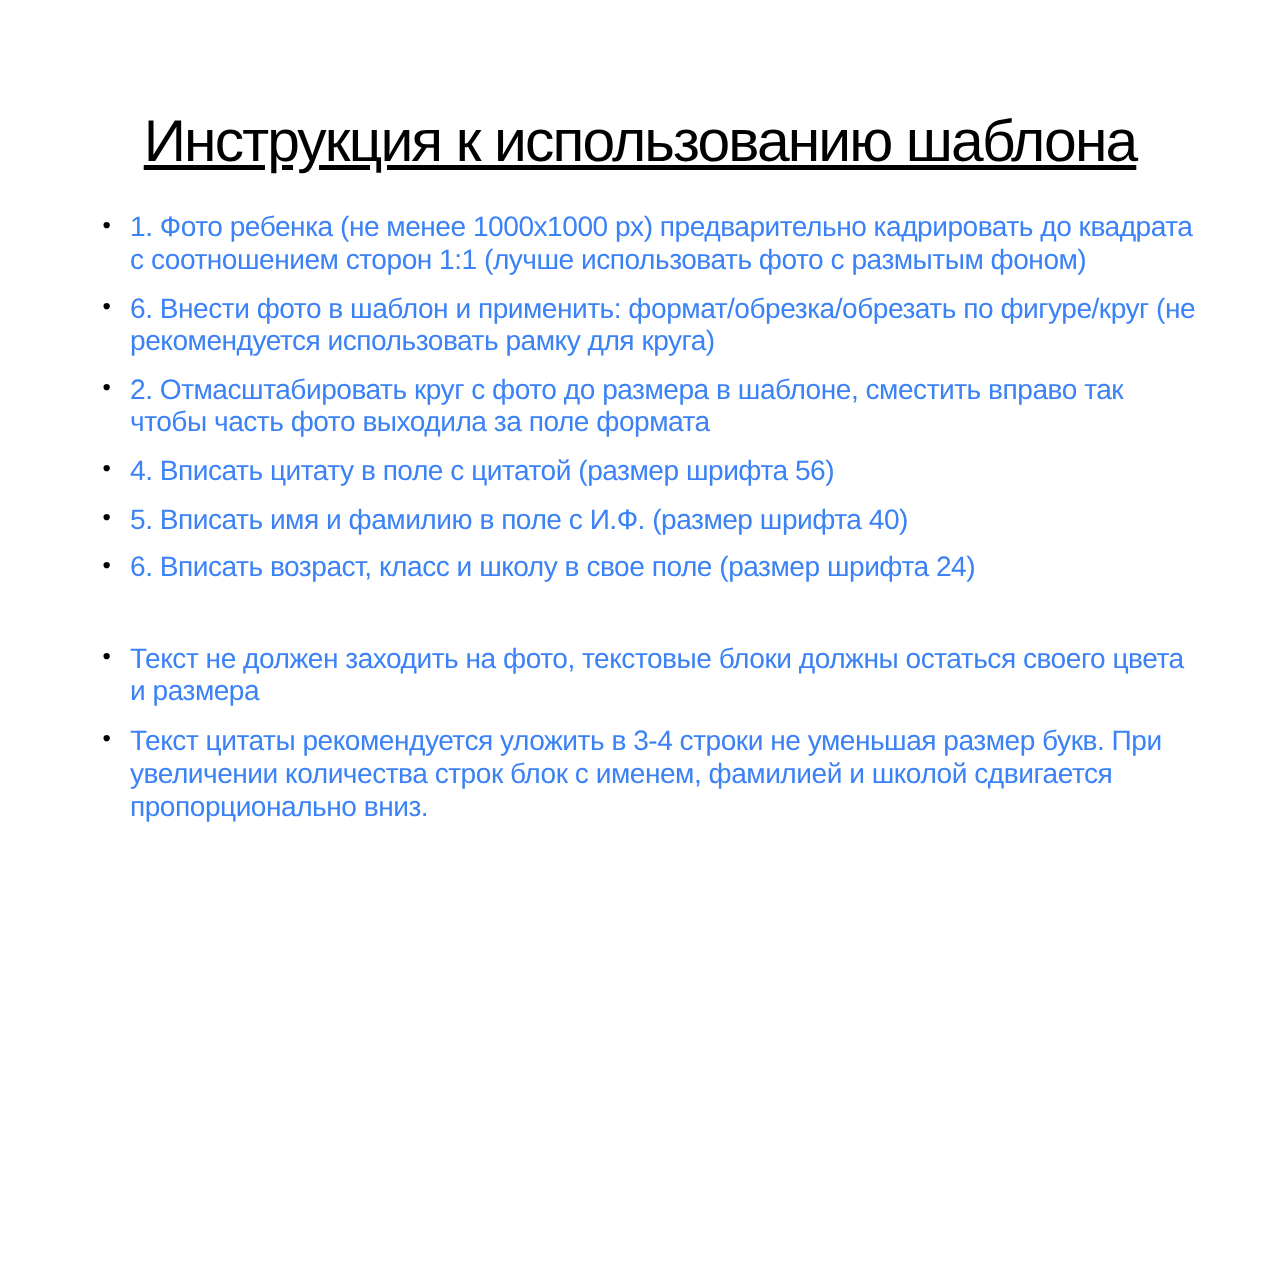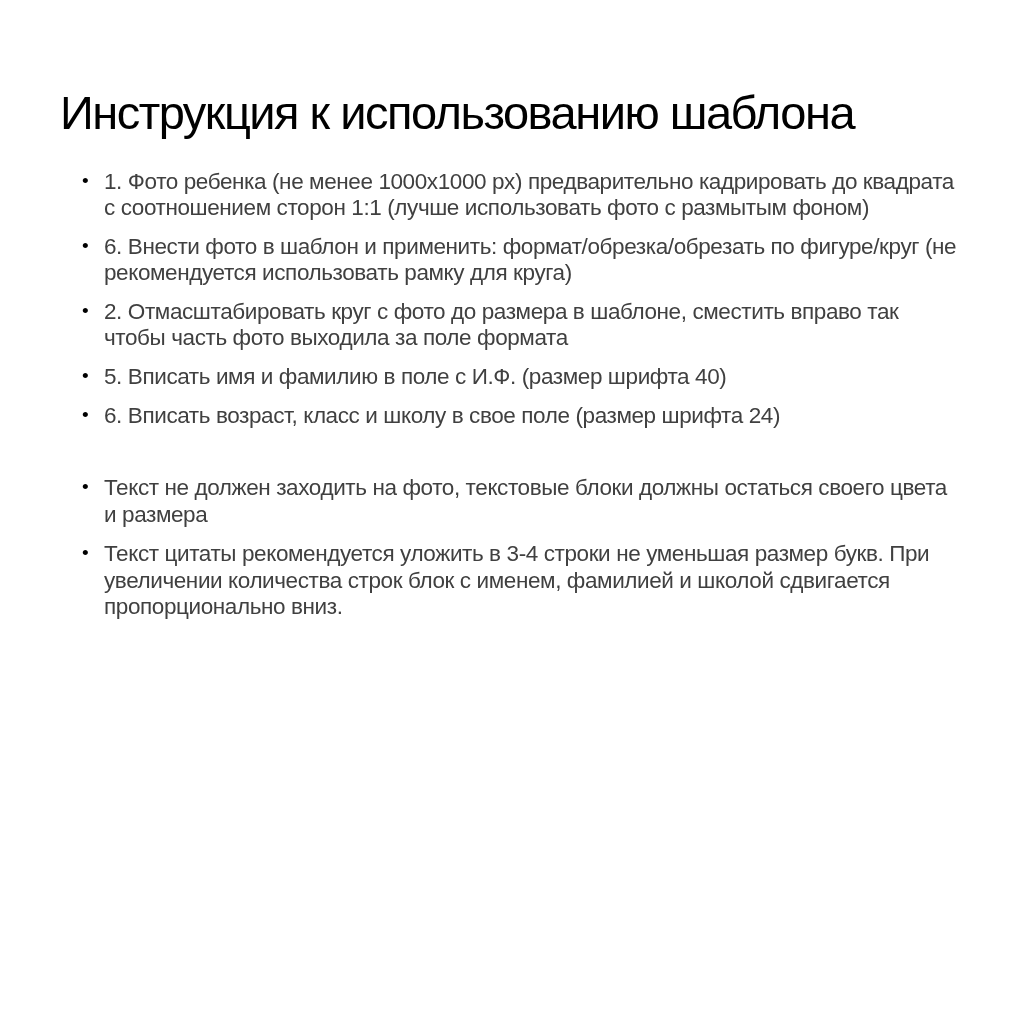--- a/index.html
+++ b/index.html
@@ -13,39 +13,41 @@
     overflow: hidden;
   }
   .slide {
     width: 1024px;
     height: 1024px;
     background: #ffffff;
     position: relative;
   }
   .slide-title {
     margin: 84px 60px 0 60px;
+    text-align: center;
     font-size: 47px;
     font-weight: 400;
     line-height: 1.25;
     letter-spacing: -1.5px;
     color: #000000;
+    text-decoration: underline;
   }
   .bullet-list {
     list-style: none;
     margin: 26px 60px 0 80px;
     max-width: 884px;
   }
   .bullet-list li {
     position: relative;
     padding-left: 24px;
     font-size: 22.5px;
     line-height: 1.18;
     letter-spacing: -0.4px;
     margin-bottom: 12px;
-    color: #404040;
+    color: #3b82f6;
   }
   .bullet-list li::before {
     content: "\2022";
     position: absolute;
     left: 2px;
     top: 1px;
     font-size: 19px;
     color: #000000;
   }
   .bullet-list.notes {
@@ -60,20 +62,21 @@
 <body>
 
 <div class="slide">
 
   <h1 class="slide-title">Инструкция к использованию шаблона</h1>
 
   <ul class="bullet-list">
     <li>1. Фото ребенка (не менее 1000x1000 px) предварительно кадрировать до квадрата с соотношением сторон 1:1 (лучше использовать фото с размытым фоном)</li>
     <li>6. Внести фото в шаблон и применить: формат/обрезка/обрезать по фигуре/круг (не рекомендуется использовать рамку для круга)</li>
     <li>2. Отмасштабировать круг с фото до размера в шаблоне, сместить вправо так чтобы часть фото выходила за поле формата</li>
+    <li>4. Вписать цитату в поле с цитатой (размер шрифта 56)</li>
     <li>5. Вписать имя и фамилию в поле с И.Ф. (размер шрифта 40)</li>
     <li>6. Вписать возраст, класс и школу в свое поле (размер шрифта 24)</li>
   </ul>
 
   <ul class="bullet-list notes">
     <li>Текст не должен заходить на фото, текстовые блоки должны остаться своего цвета и размера</li>
     <li>Текст цитаты рекомендуется уложить в 3-4 строки не уменьшая размер букв. При увеличении количества строк блок с именем, фамилией и школой сдвигается пропорционально вниз.</li>
   </ul>
 
 </div>

